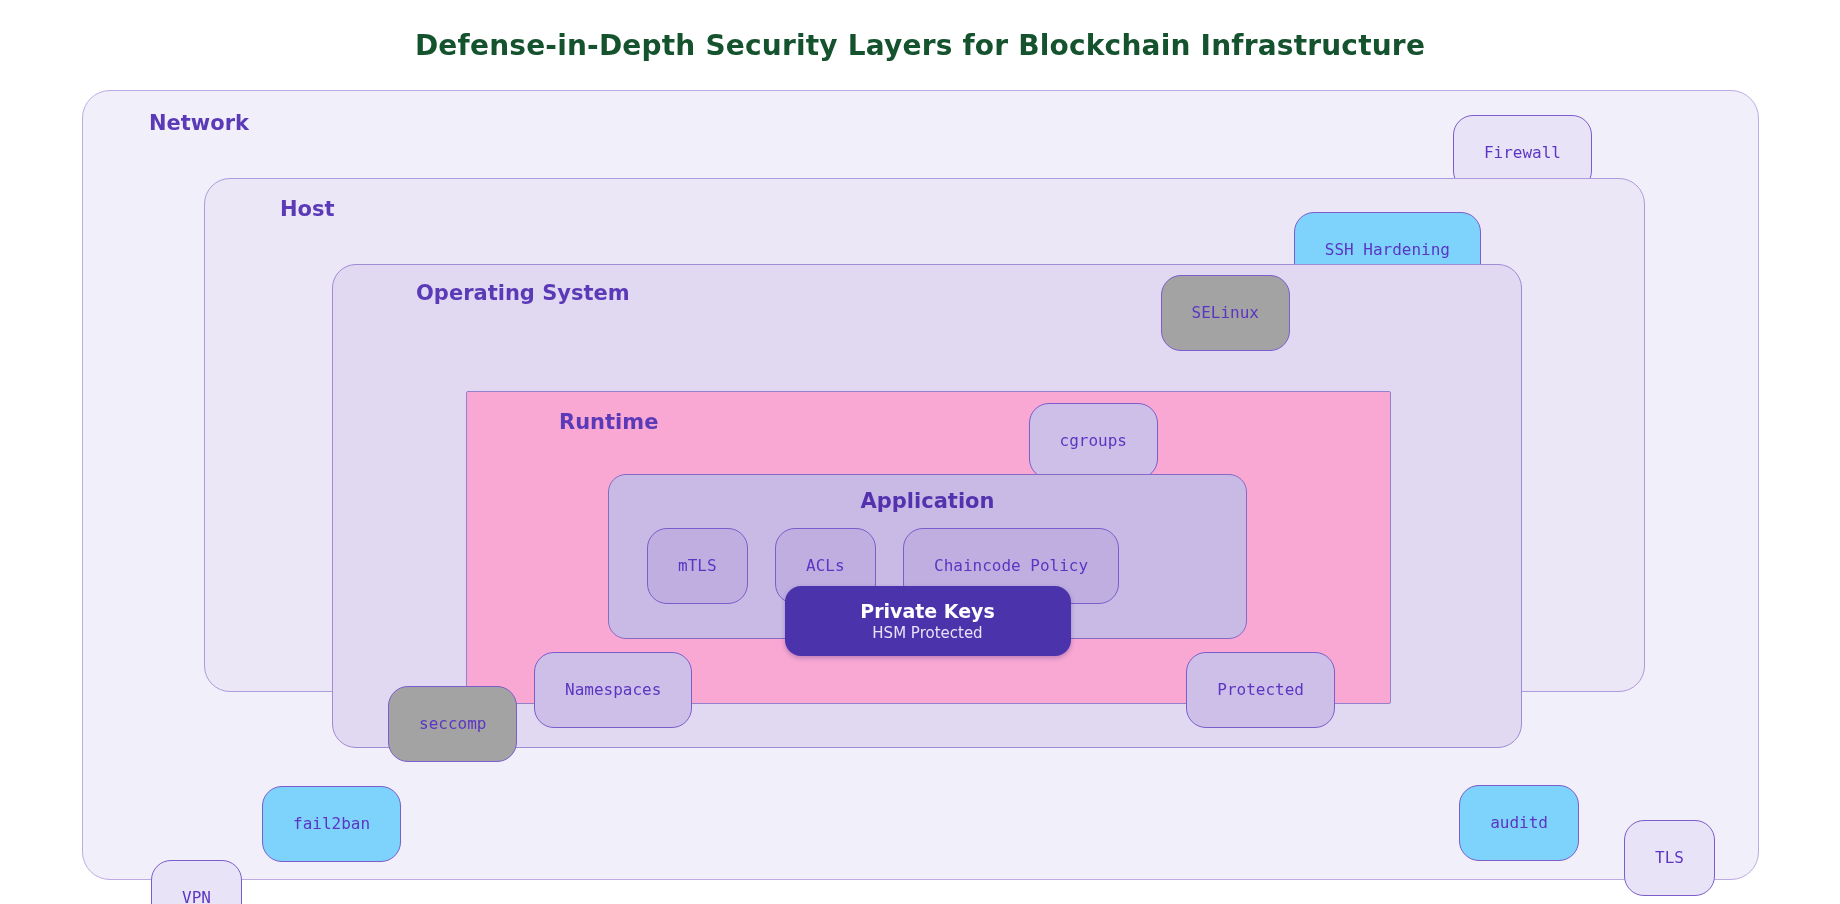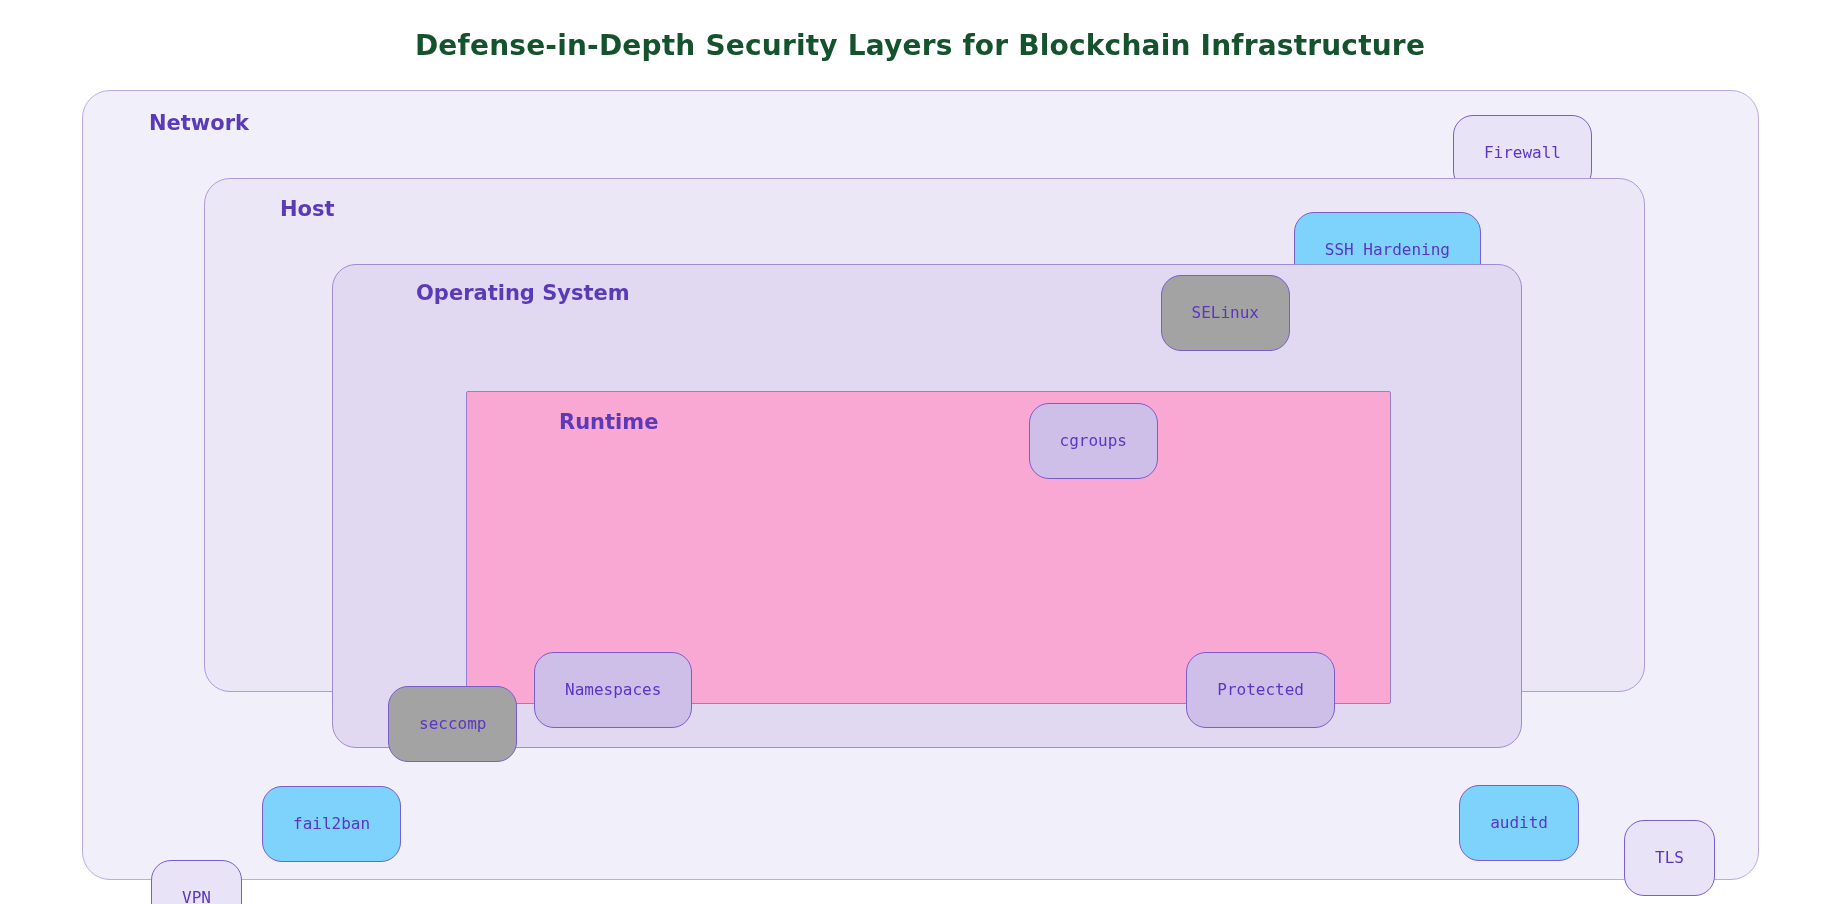--- a/index.html
+++ b/index.html
@@ -113,20 +113,31 @@
       <span class="badge bg-h" id="b-ssh">SSH Hardening</span>
 
       <div class="layer layer-os">
         <span class="layer-label lbl-os">Operating System</span>
         <span class="badge bg-o" id="b-selinux">SELinux</span>
 
         <div class="layer layer-runtime">
           <span class="layer-label lbl-runtime">Runtime</span>
           <span class="badge bg-r" id="b-cgroups">cgroups</span>
 
+          <div class="layer layer-application">
+            <span class="layer-label lbl-application">Application</span>
+            <span class="badge bg-a" id="b-mtls">mTLS</span>
+            <span class="badge bg-a" id="b-acls">ACLs</span>
+            <span class="badge bg-a" id="b-chaincode">Chaincode Policy</span>
+
+            <div class="core-box">
+              <span class="core-title">Private Keys</span>
+              <span class="core-sub">HSM Protected</span>
+            </div>
+          </div>
 
           <span class="badge bg-r" id="b-namespaces">Namespaces</span>
           <span class="badge bg-r" id="b-containers">Protected</span>
         </div>
 
         <span class="badge bg-o" id="b-seccomp">seccomp</span>
       </div>
 
       <span class="badge bg-h" id="b-fail2ban">fail2ban</span>
       <span class="badge bg-h" id="b-auditd">auditd</span>

